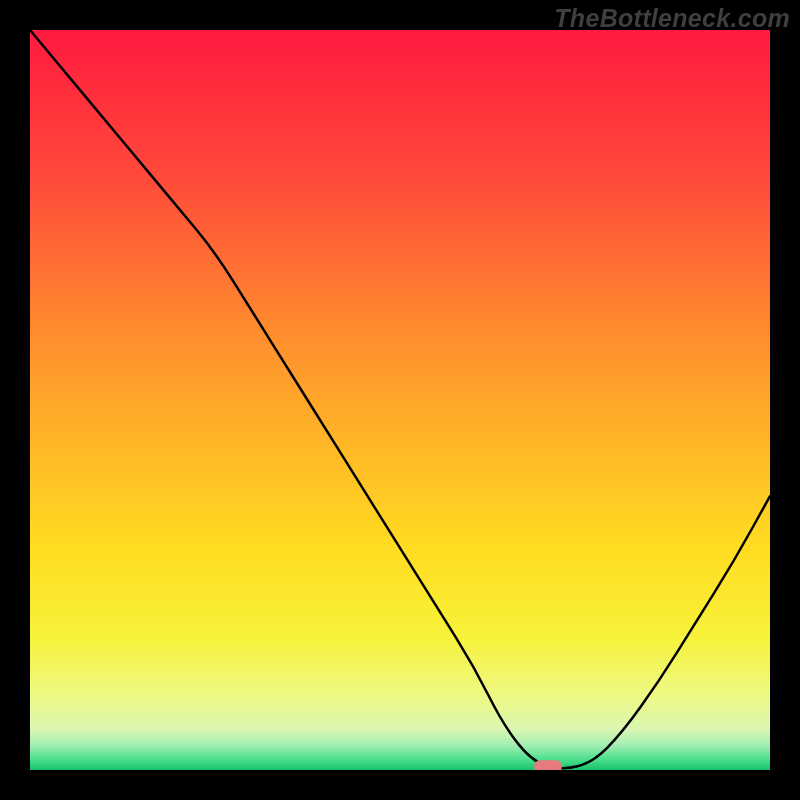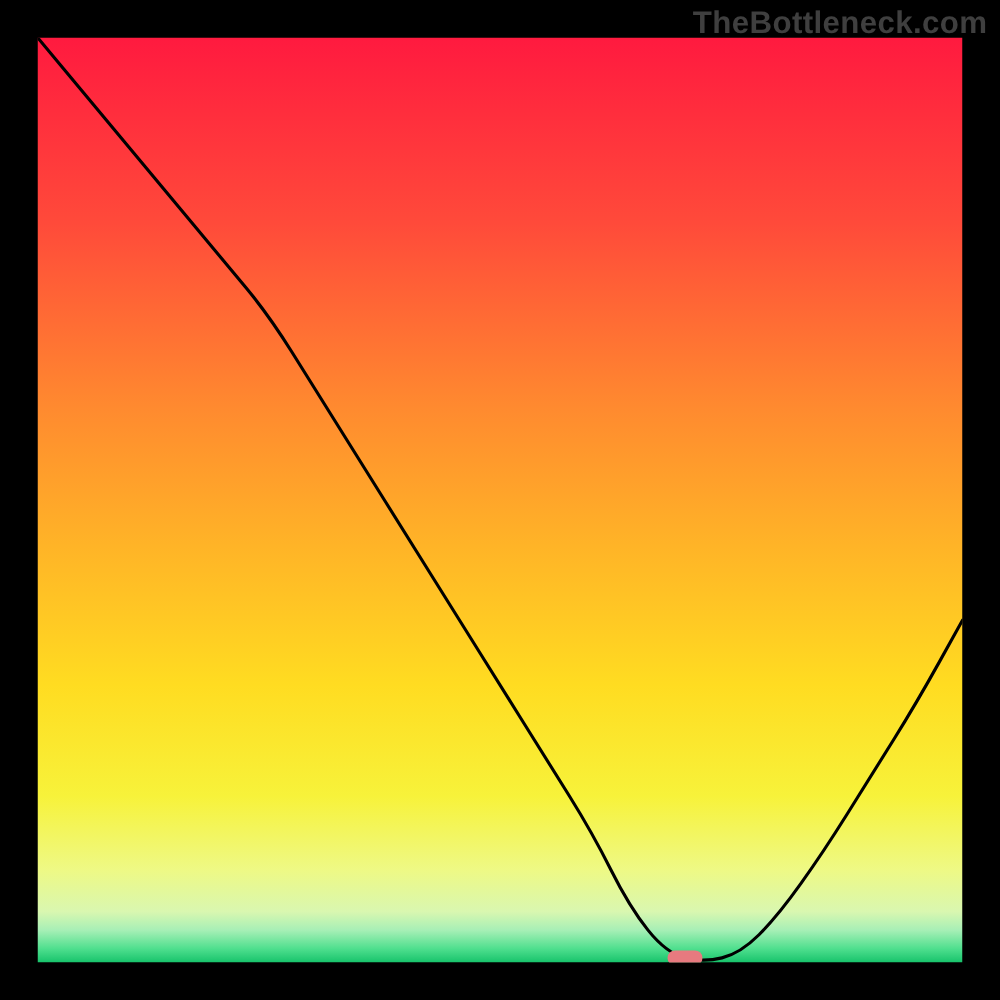--- a/index.html
+++ b/index.html
@@ -21,20 +21,21 @@
   .watermark {
     position: absolute;
     top: 4px;
     right: 10px;
     color: #3f3f3f;
     font-family: Arial, Helvetica, sans-serif;
     font-size: 25px;
     font-weight: 600;
     letter-spacing: 0.3px;
     user-select: none;
+    font-style: italic;
   }
   .plot {
     position: absolute;
     left: 30px;
     top: 30px;
     width: 740px;
     height: 740px;
   }
   svg { display: block; }
 </style>

